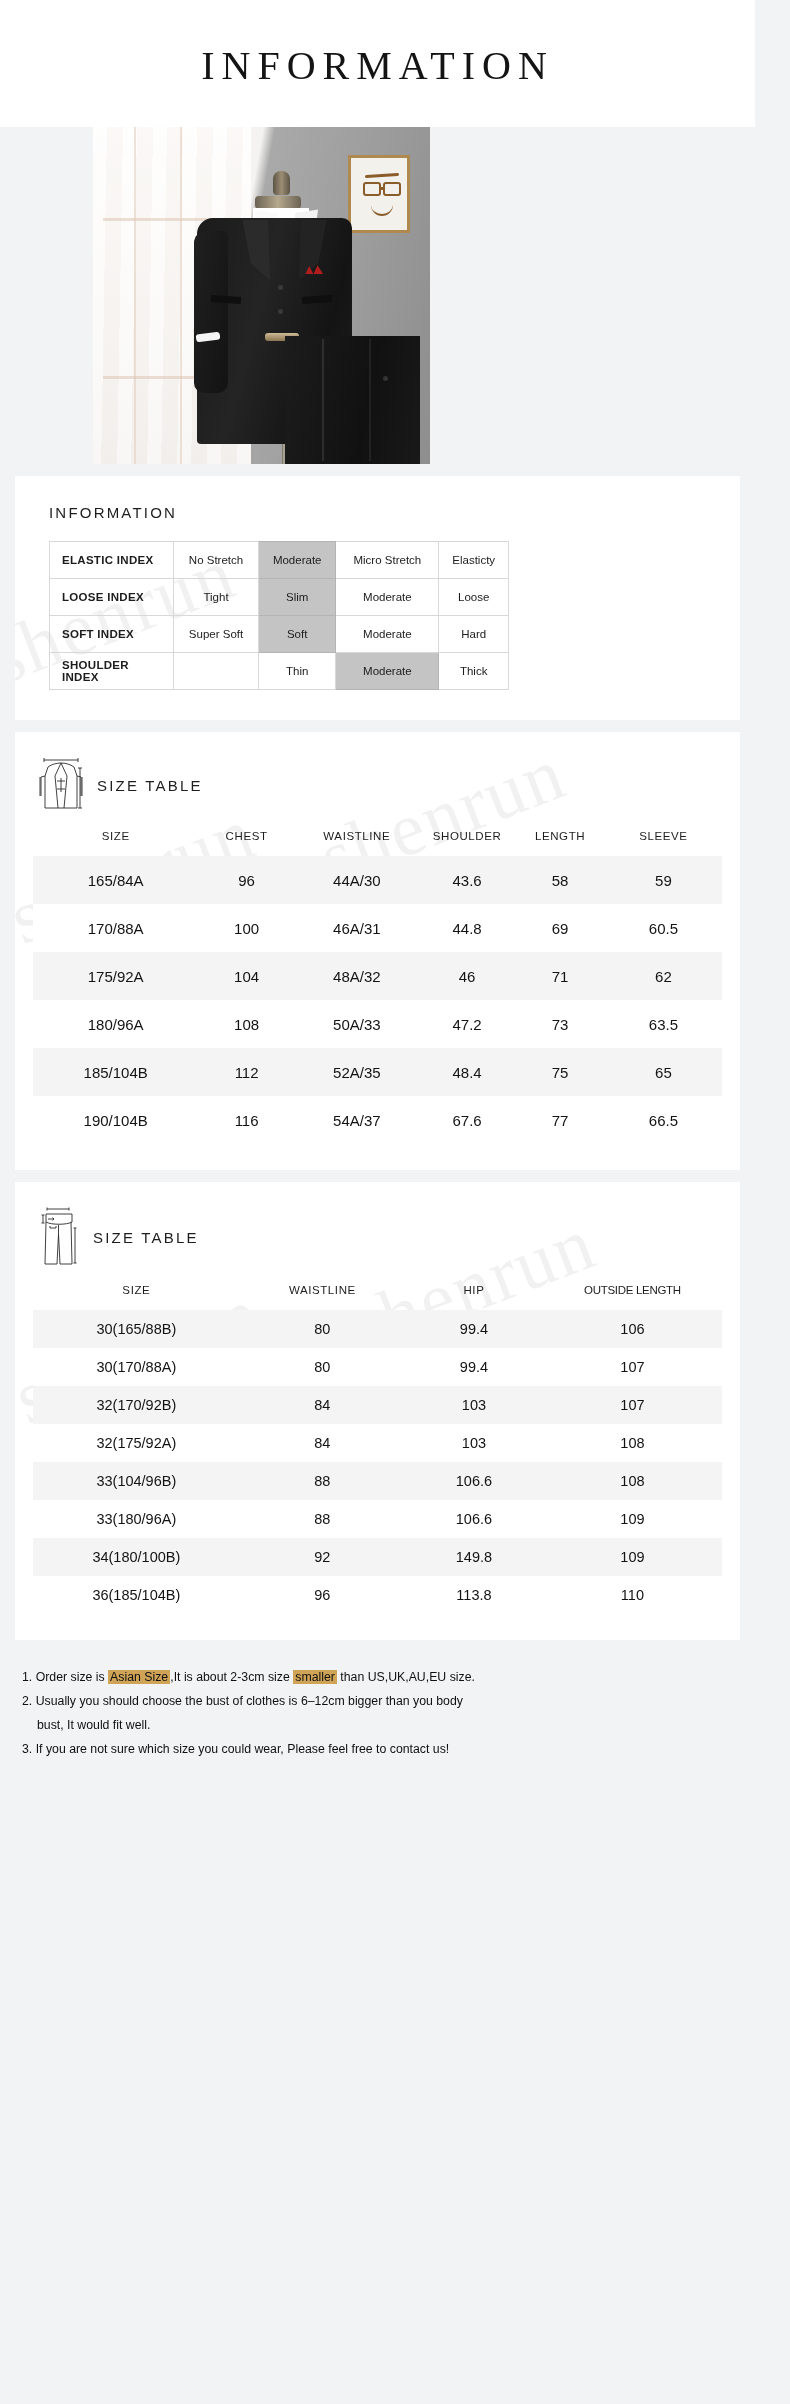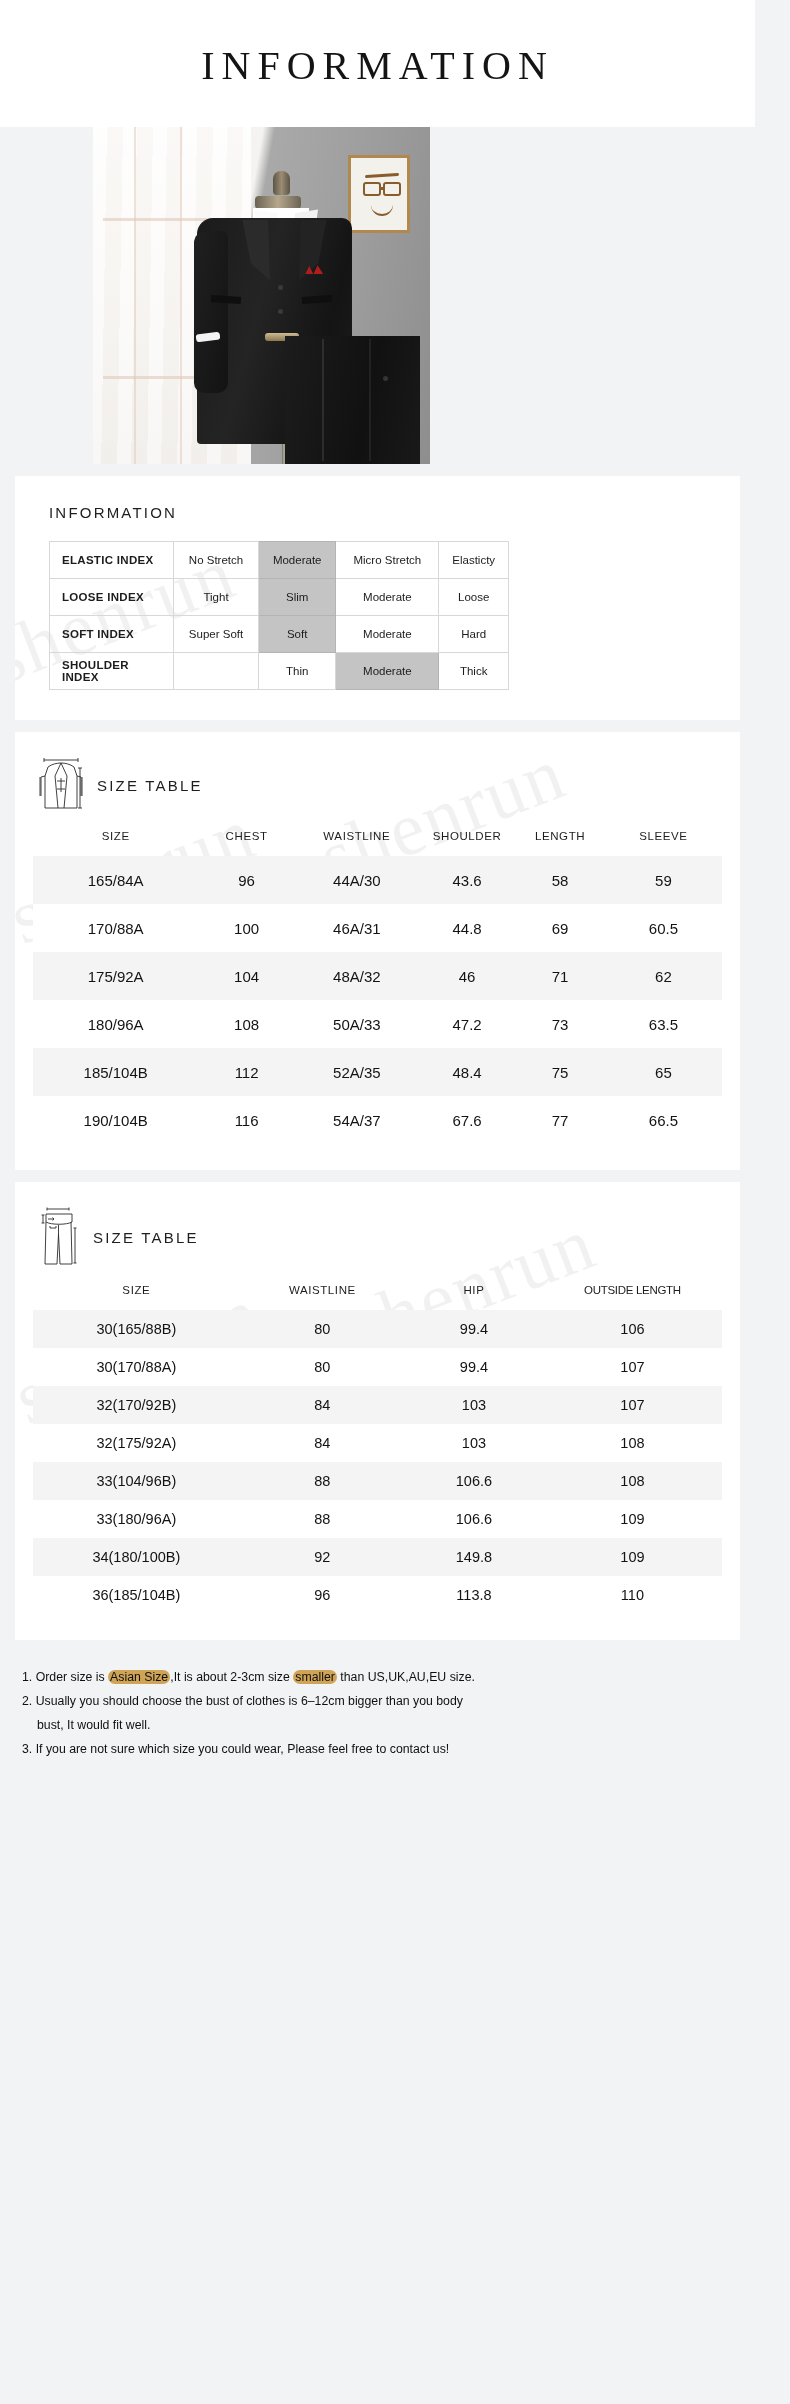--- a/index.html
+++ b/index.html
@@ -270,21 +270,21 @@
   
   .notes {
     padding: 14px 22px 22px 22px;
     font-size: 12.3px;
     line-height: 1.95;
     color: #101010;
     background: #f2f3f5;
   }
   .notes .note { display: block; }
   .notes .indent { padding-left: 15px; display:block; }
-  .hlt { background: #cfa457; padding: 0 2px; border-radius: 7px; }
+  .hlt { background: #cfa457; padding: 0 2px; }
 </style>
 </head>
 <body>
 
 <div class="page">
 
   <div class="title-band">
     <h1>INFORMATION</h1>
   </div>
 

